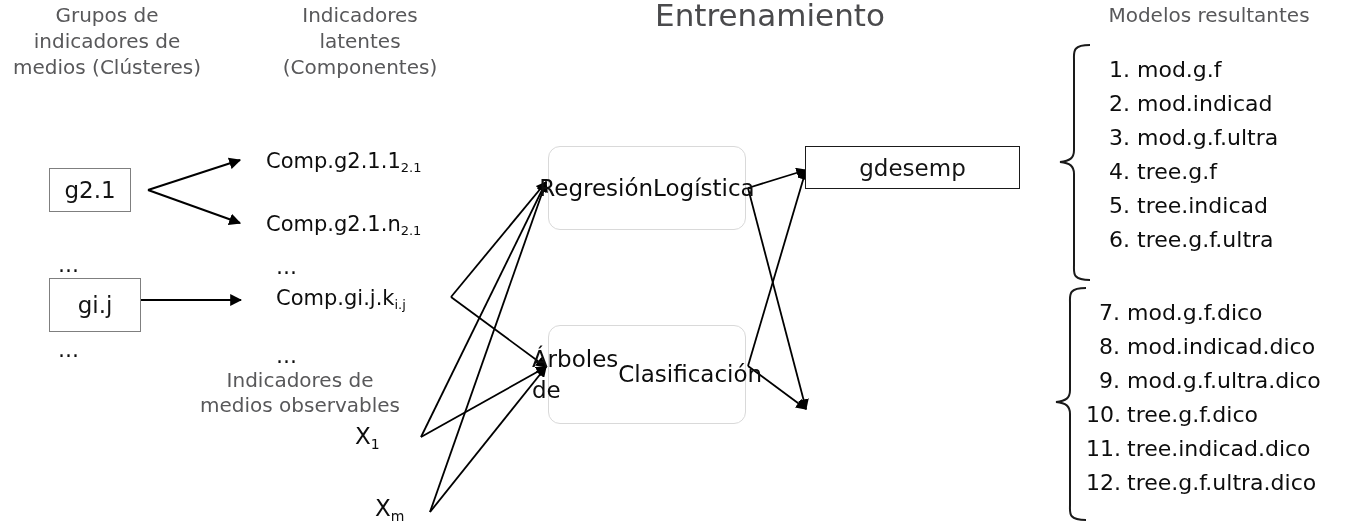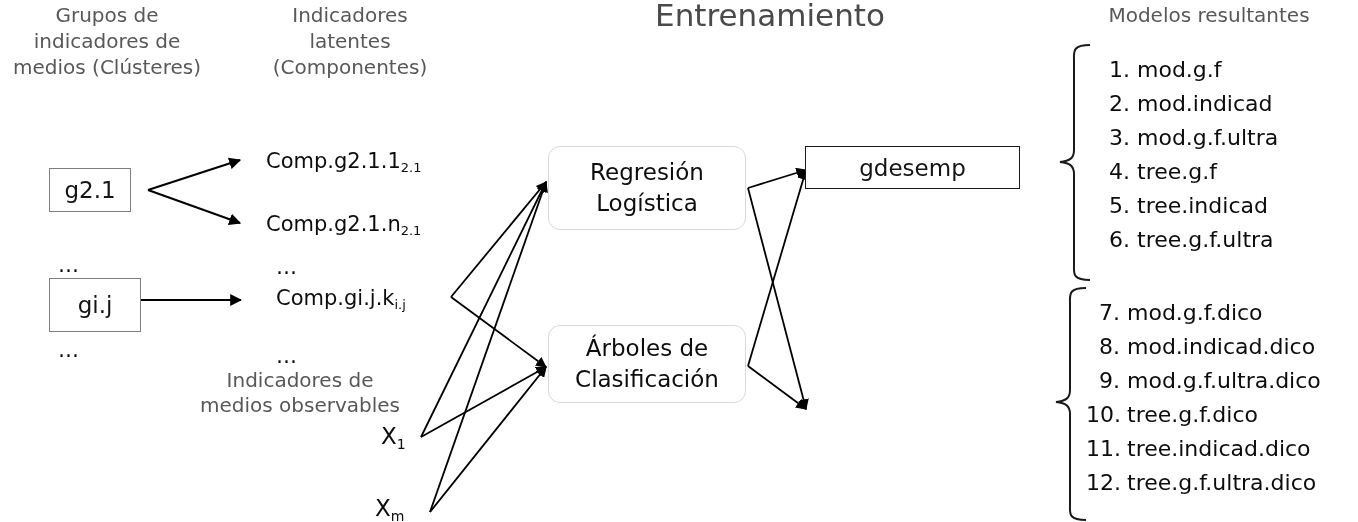--- a/index.html
+++ b/index.html
@@ -51,21 +51,21 @@
   }
   .sq-box.dark {
     border-color: #1a1a1a;
   }
   .rb {
     position: absolute;
     border: 1.6px solid #d9d9d9;
     border-radius: 12px;
     background: #ffffff;
     display: flex;
-    flex-direction: column;
+    flex-direction: row;
     align-items: center;
     justify-content: center;
     color: #0d0d0d;
     font-size: 23px;
     line-height: 31px;
     box-sizing: border-box;
   }
   .lbl {
     position: absolute;
     color: #0d0d0d;
@@ -177,21 +177,21 @@
                C 1066 403 1070 406 1070 414
                L 1070 505
                C 1070 513 1068 520 1086 520" stroke="#1a1a1a" stroke-width="2" fill="none"></path>
     </g>
   </svg>
 
   <div class="col-head" style="left:-18px; top:2px; width:250px;">Grupos de
 indicadores de
 medios (Clústeres)</div>
 
-  <div class="col-head" style="left:245px; top:2px; width:210px;">Indicadores
+  <div class="col-head" style="left:255px; top:2px; width:210px;">Indicadores
 latentes
 (Componentes)</div>
 
   <div class="title" style="left:560px; top:-2px; width:420px;">Entrenamiento</div>
 
   <div class="col-head" style="left:1060px; top:2px; width:298px;">Modelos resultantes</div>
 
   <div class="sq-box" style="left:49px; top:168px; width:82px; height:44px;">
     <span>g2.1</span>
   </div>
@@ -214,34 +214,34 @@
   <div class="lbl" style="left:276px; top:285px;">
     <span>Comp.gi.j.k</span><sub>i.j</sub>
   </div>
 
   <div class="dots" style="left:276px; top:257px;">…</div>
   <div class="dots" style="left:276px; top:346px;">…</div>
 
   <div class="gray-note" style="left:175px; top:368px; width:250px;">Indicadores de
 medios observables</div>
 
-  <div class="xvar" style="left:381px; top:423px;text-align:right;">
+  <div class="xvar" style="left:355px; top:423px;text-align:right;">
     <span>X</span><sub>1</sub>
   </div>
 
   <div class="xvar" style="left:375px; top:495px;text-align:right;">
     <span>X</span><sub>m</sub>
   </div>
 
   <div class="rb" style="left:548px; top:146px; width:198px; height:84px;">
     <span>Regresión</span>
     <span>Logística</span>
   </div>
 
-  <div class="rb" style="left:548px; top:325px; width:198px; height:78px;">
+  <div class="rb" style="left:548px; top:325px; width:198px; height:99px;">
     <span>Árboles de</span>
     <span>Clasificación</span>
   </div>
 
   <div class="sq-box dark" style="left:805px; top:146px; width:215px; height:43px;">
     <span>gdesemp</span>
   </div>
 
 
   <div class="model-list" style="left:1096px; top:53px;">

